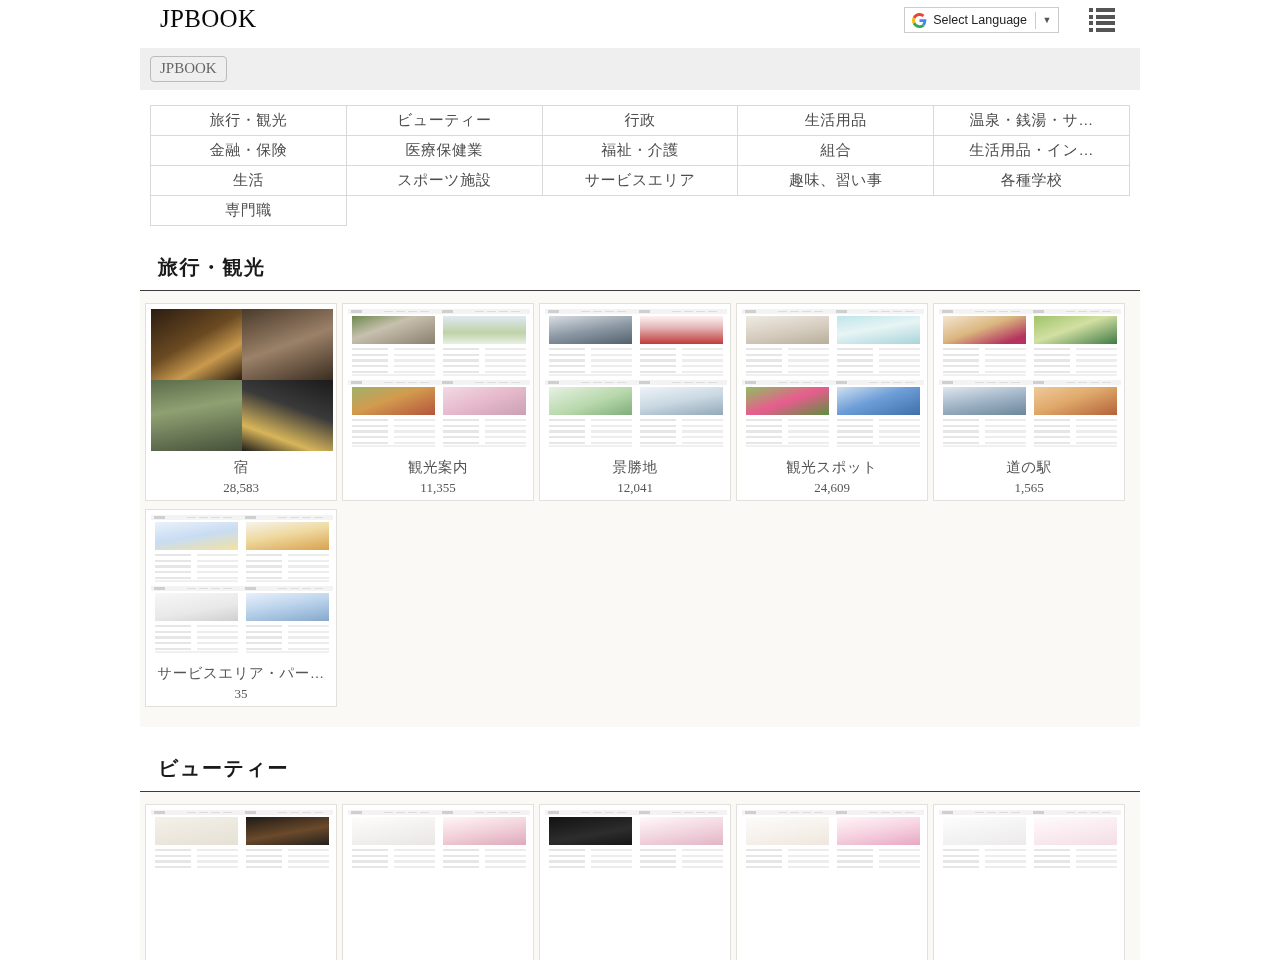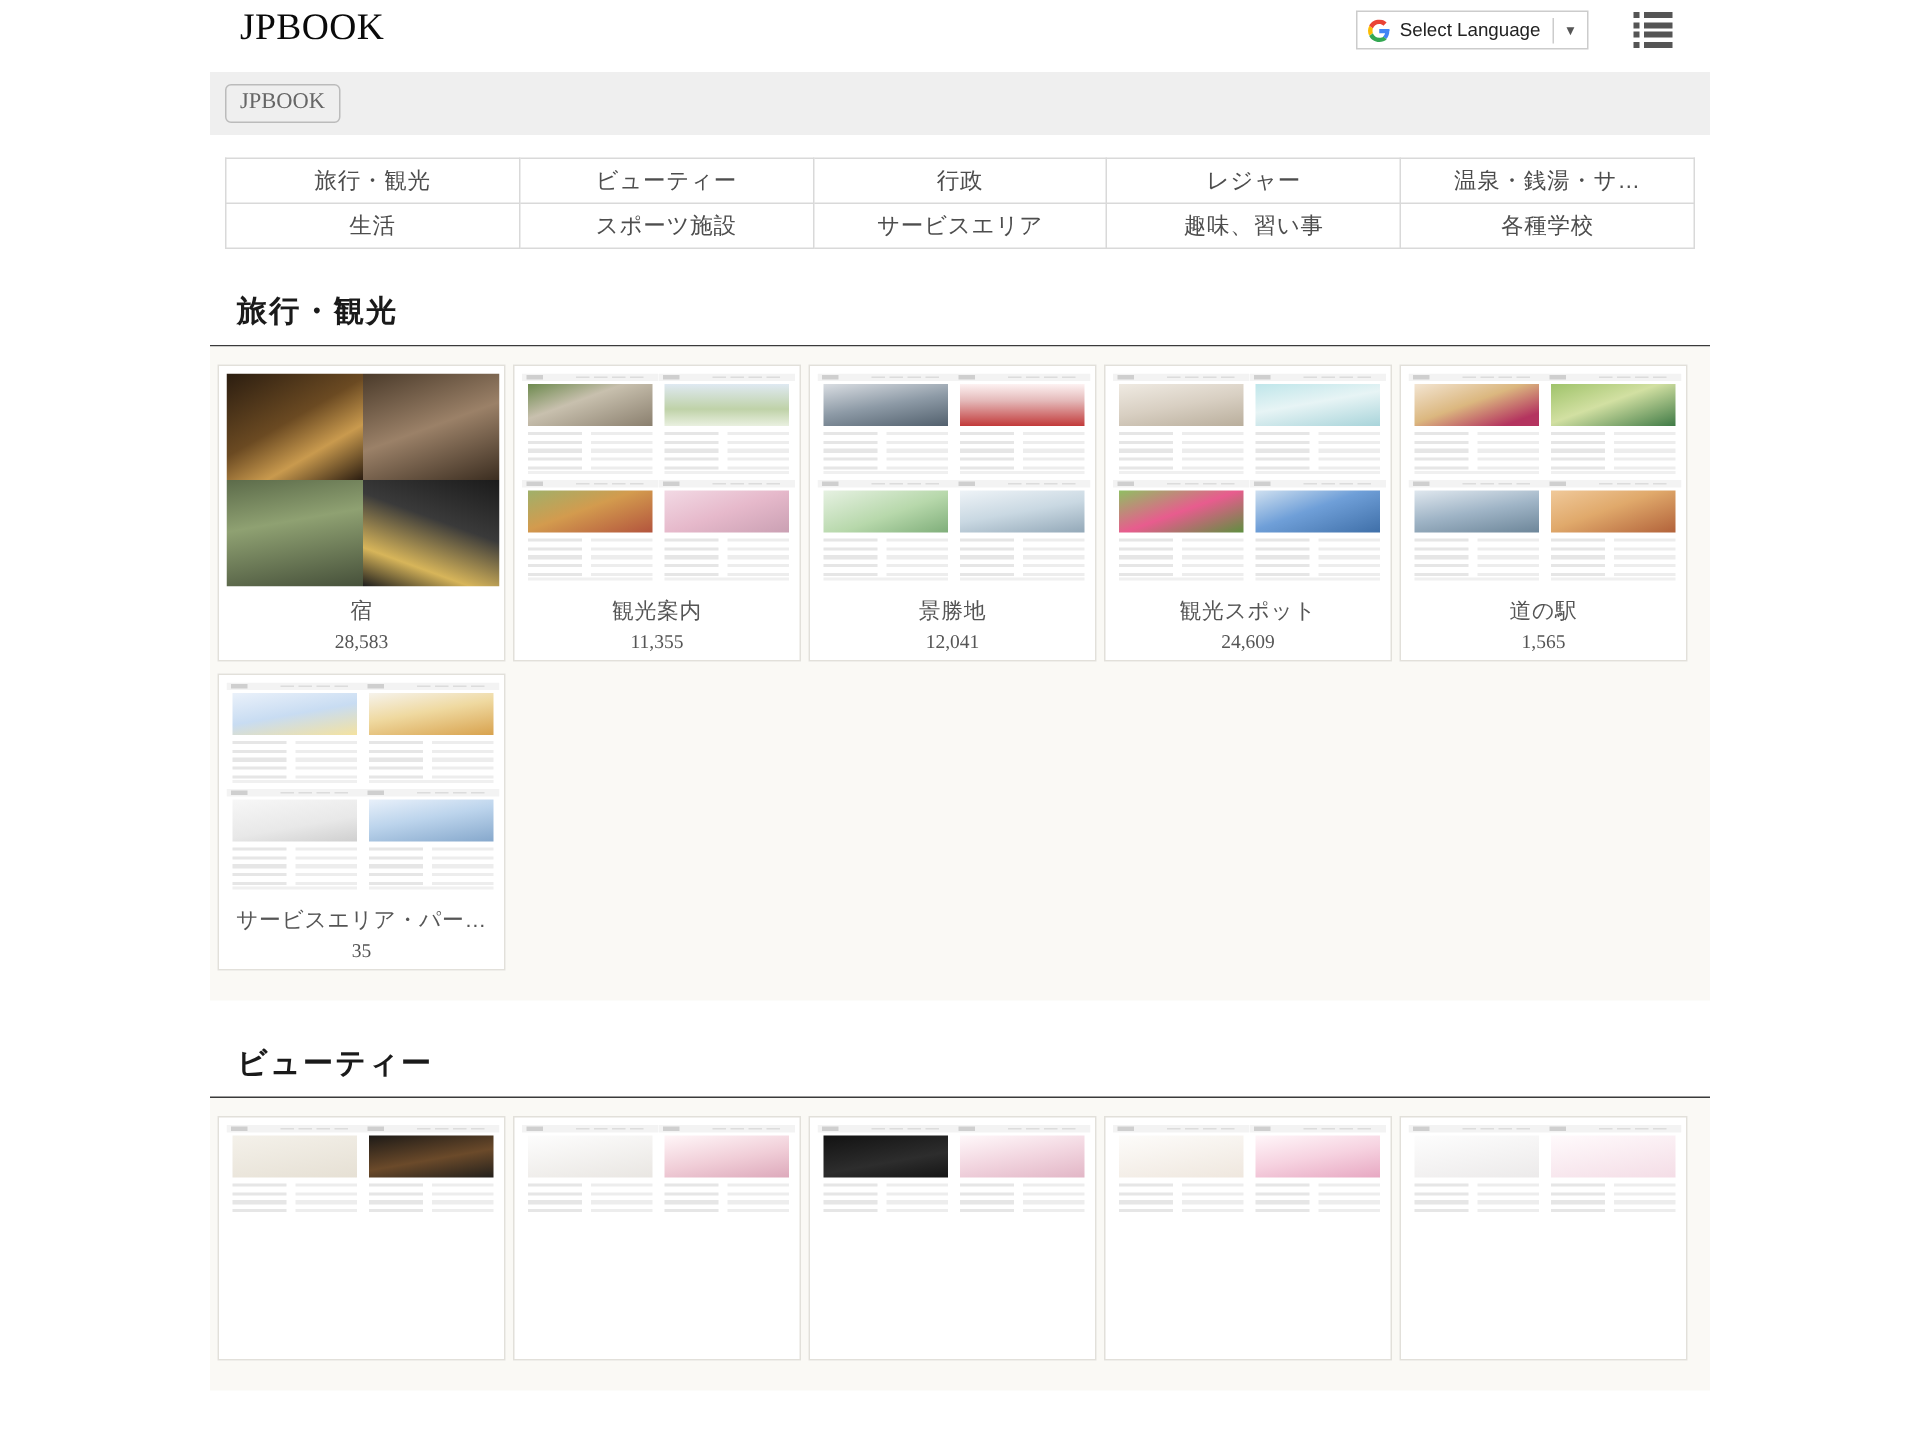--- a/index.html
+++ b/index.html
@@ -246,29 +246,43 @@
     <span class="crumb-btn">JPBOOK</span>
   </div>
 
 
   <table class="cat-table">
     <tbody id="cat-body">
         <tr>
           <td>旅行・観光</td>
           <td>ビューティー</td>
           <td>行政</td>
-          <td>レジャー</td>
+          <td>生活用品</td>
           <td>温泉・銭湯・サ…</td>
+        </tr>
+        <tr>
+          <td>金融・保険</td>
+          <td>医療保健業</td>
+          <td>福祉・介護</td>
+          <td>組合</td>
+          <td>生活用品・イン…</td>
         </tr>
         <tr>
           <td>生活</td>
           <td>スポーツ施設</td>
           <td>サービスエリア</td>
           <td>趣味、習い事</td>
           <td>各種学校</td>
+        </tr>
+        <tr>
+          <td>専門職</td>
+          <td class="empty"></td>
+          <td class="empty"></td>
+          <td class="empty"></td>
+          <td class="empty"></td>
         </tr>
       </tbody>
   </table>
 
   <div id="sections-host">
       <div class="section">
         <div class="section-head">
           <div class="section-title">旅行・観光</div>
         </div>
         <div class="cards-panel">

